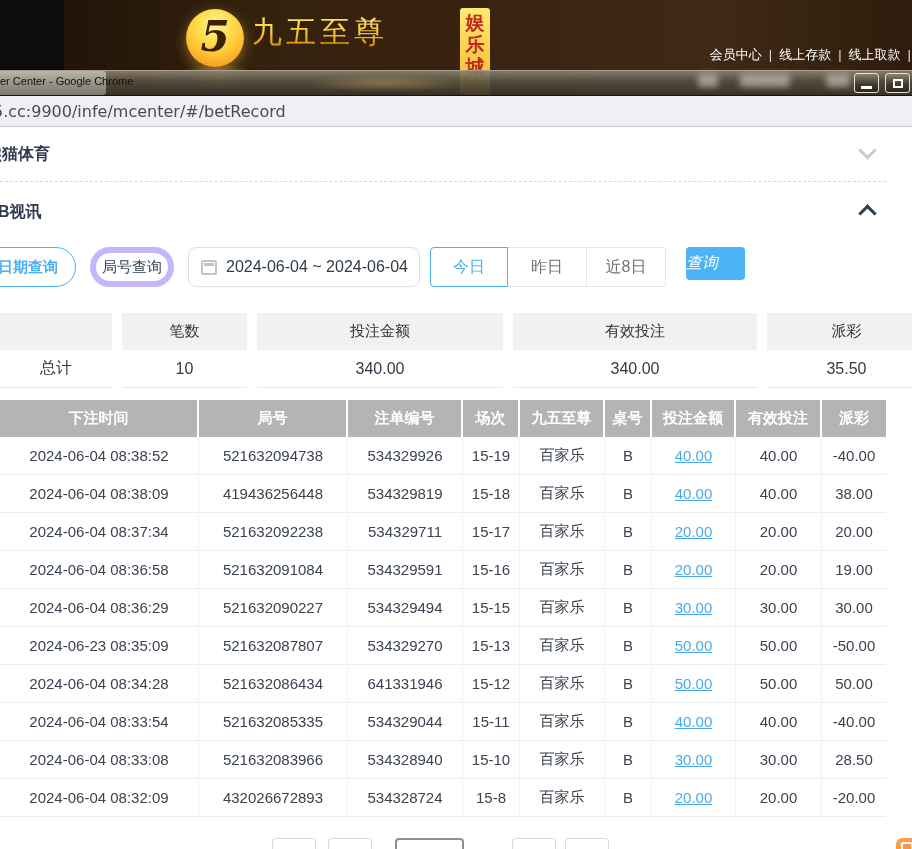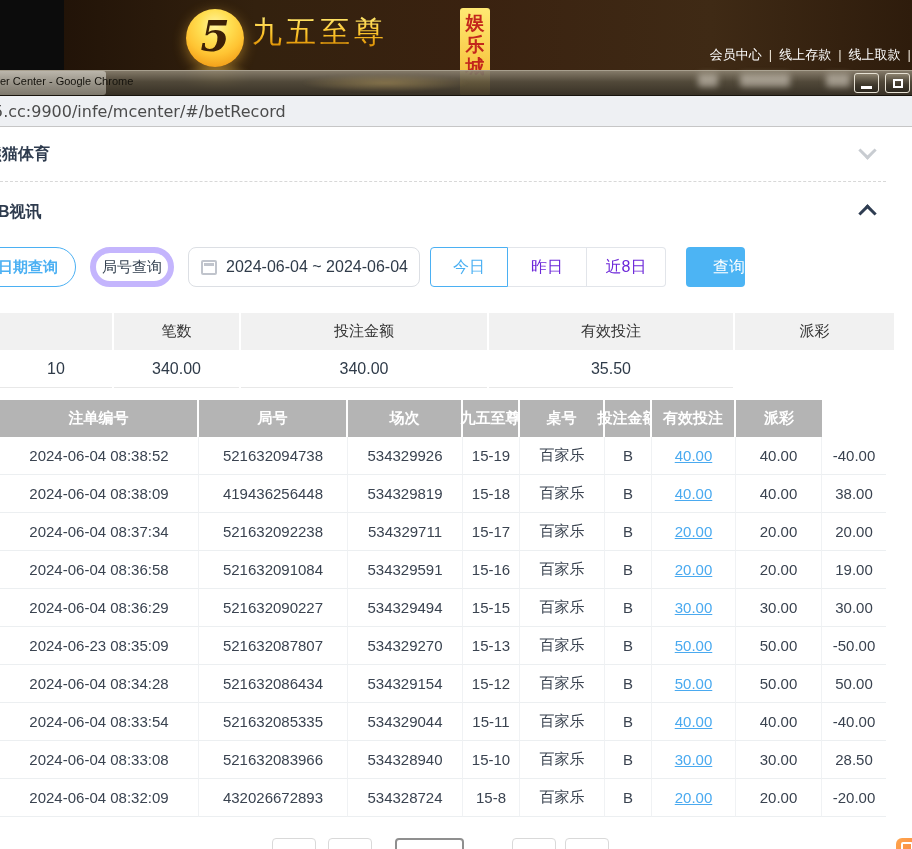--- a/index.html
+++ b/index.html
@@ -66,29 +66,29 @@
     display:flex; align-items:center; justify-content:center; font-size:15px; cursor:pointer; }
   .pill-date-query { left:-20px; width:96px; border:1px solid #4bb0f3; color:#4bb0f3; font-weight:bold; }
   .pill-round-query { left:90px; width:84px; border:6px solid #c4b5fd; color:#33404f; }
   .date-input { position:absolute; top:247px; left:188px; width:232px; height:40px; border:1px solid #dcdfe4;
     border-radius:8px; background:#fff; display:flex; align-items:center; padding-left:12px; gap:9px; }
   .cal-icon { width:16px; height:15px; border:2px solid #c0c4cc; border-radius:2px; position:relative; }
   .cal-icon:before { content:""; position:absolute; top:1px; left:1px; right:1px; height:3px; background:#c0c4cc; }
   .date-text { font-size:16px; color:#2f3b49; white-space:nowrap; }
   .quick-group { position:absolute; top:247px; left:430px; height:40px; display:flex; }
   .quick-btn { width:79px; height:40px; background:#fff; border:1px solid #e2e5ea; border-left-width:0;
-    display:flex; align-items:center; justify-content:center; font-size:16px; color:#6d28d9; cursor:pointer; }
+    display:flex; align-items:center; justify-content:center; font-size:16px; color:#737373; cursor:pointer; }
   .quick-btn:first-child { border-left-width:1px; border-radius:4px 0 0 4px; width:78px; }
   .quick-btn:last-child { border-radius:0 4px 4px 0; }
   .quick-btn.active { border:1px solid #4bb0f3; color:#4bb0f3; }
-  .search-btn { position:absolute; top:247px; left:686px; width:59px; height:40px; border:none; border-radius:4px;
-    background:#4cb4f4; color:#fff; font-size:16px; display:flex; align-items:center; justify-content:flex-end; cursor:pointer; }
+  .search-btn { position:absolute; top:247px; left:686px; width:59px; height:33px; border:none; border-radius:4px;
+    background:#4cb4f4; color:#fff; font-size:16px; display:flex; align-items:center; justify-content:flex-start; cursor:pointer;font-style:italic; }
   
   .summary { position:absolute; top:313px; left:0; width:886px; font-size:15px; }
-  .sum-row { display:grid; grid-template-columns:112px 125px 246px 244px 159px; column-gap:2px; }
+  .sum-row { display:grid; grid-template-columns:112px 125px 246px 244px 159px; column-gap:10px; }
   .sum-head .cell { background:#f1f1f1; height:37px; color:#333; }
   .sum-body .cell { background:#fff; height:38px; color:#2f3b49; font-size:16px; border-bottom:1px solid #e8e8e8; }
   .summary .cell { display:flex; align-items:center; justify-content:center; }
   
   .bet-table { position:absolute; top:400px; left:0; width:886px; }
   .bt-row { display:grid; grid-template-columns:199px 149px 115px 57px 85px 47px 84px 86px 64px; }
   .bt-head .cell { background:#b4b4b4; color:#fff; font-weight:bold; height:37px; border-right:2px solid #fff; font-size:15px; }
   .bt-head .cell:last-child { border-right:none; }
   .bt-body .cell { background:#fff; height:38px; color:#3a4350; font-size:15px;
     border-right:1px solid #f0f2f4; border-bottom:1px solid #eceff1; }
@@ -174,31 +174,33 @@
 
   <div class="summary">
     <div class="sum-row sum-head" id="sumHead">
         <div class="cell"></div>
         <div class="cell">笔数</div>
         <div class="cell">投注金额</div>
         <div class="cell">有效投注</div>
         <div class="cell">派彩</div>
       </div>
     <div class="sum-row sum-body" id="sumBody">
+        <div class="cell">总计</div>
         <div class="cell">10</div>
         <div class="cell">340.00</div>
         <div class="cell">340.00</div>
         <div class="cell">35.50</div>
       </div>
   </div>
 
   <div class="bet-table">
     <div class="bt-row bt-head" id="btHead">
+        <div class="cell">下注时间</div>
+        <div class="cell">局号</div>
         <div class="cell">注单编号</div>
-        <div class="cell">局号</div>
         <div class="cell">场次</div>
         <div class="cell">九五至尊</div>
         <div class="cell">桌号</div>
         <div class="cell">投注金额</div>
         <div class="cell">有效投注</div>
         <div class="cell">派彩</div>
       </div>
     <div class="bt-body" id="btBody">
         <div class="bt-row">
           <div class="cell">2024-06-04 08:38:52</div>
@@ -274,21 +276,21 @@
           <div class="cell">B</div>
           <div class="cell">
             <span class="amount-link">50.00</span>
           </div>
           <div class="cell">50.00</div>
           <div class="cell neg">-50.00</div>
         </div>
         <div class="bt-row">
           <div class="cell">2024-06-04 08:34:28</div>
           <div class="cell">521632086434</div>
-          <div class="cell">534329154</div>
+          <div class="cell">641331946</div>
           <div class="cell">15-12</div>
           <div class="cell">百家乐</div>
           <div class="cell">B</div>
           <div class="cell">
             <span class="amount-link">50.00</span>
           </div>
           <div class="cell">50.00</div>
           <div class="cell">50.00</div>
         </div>
         <div class="bt-row">

